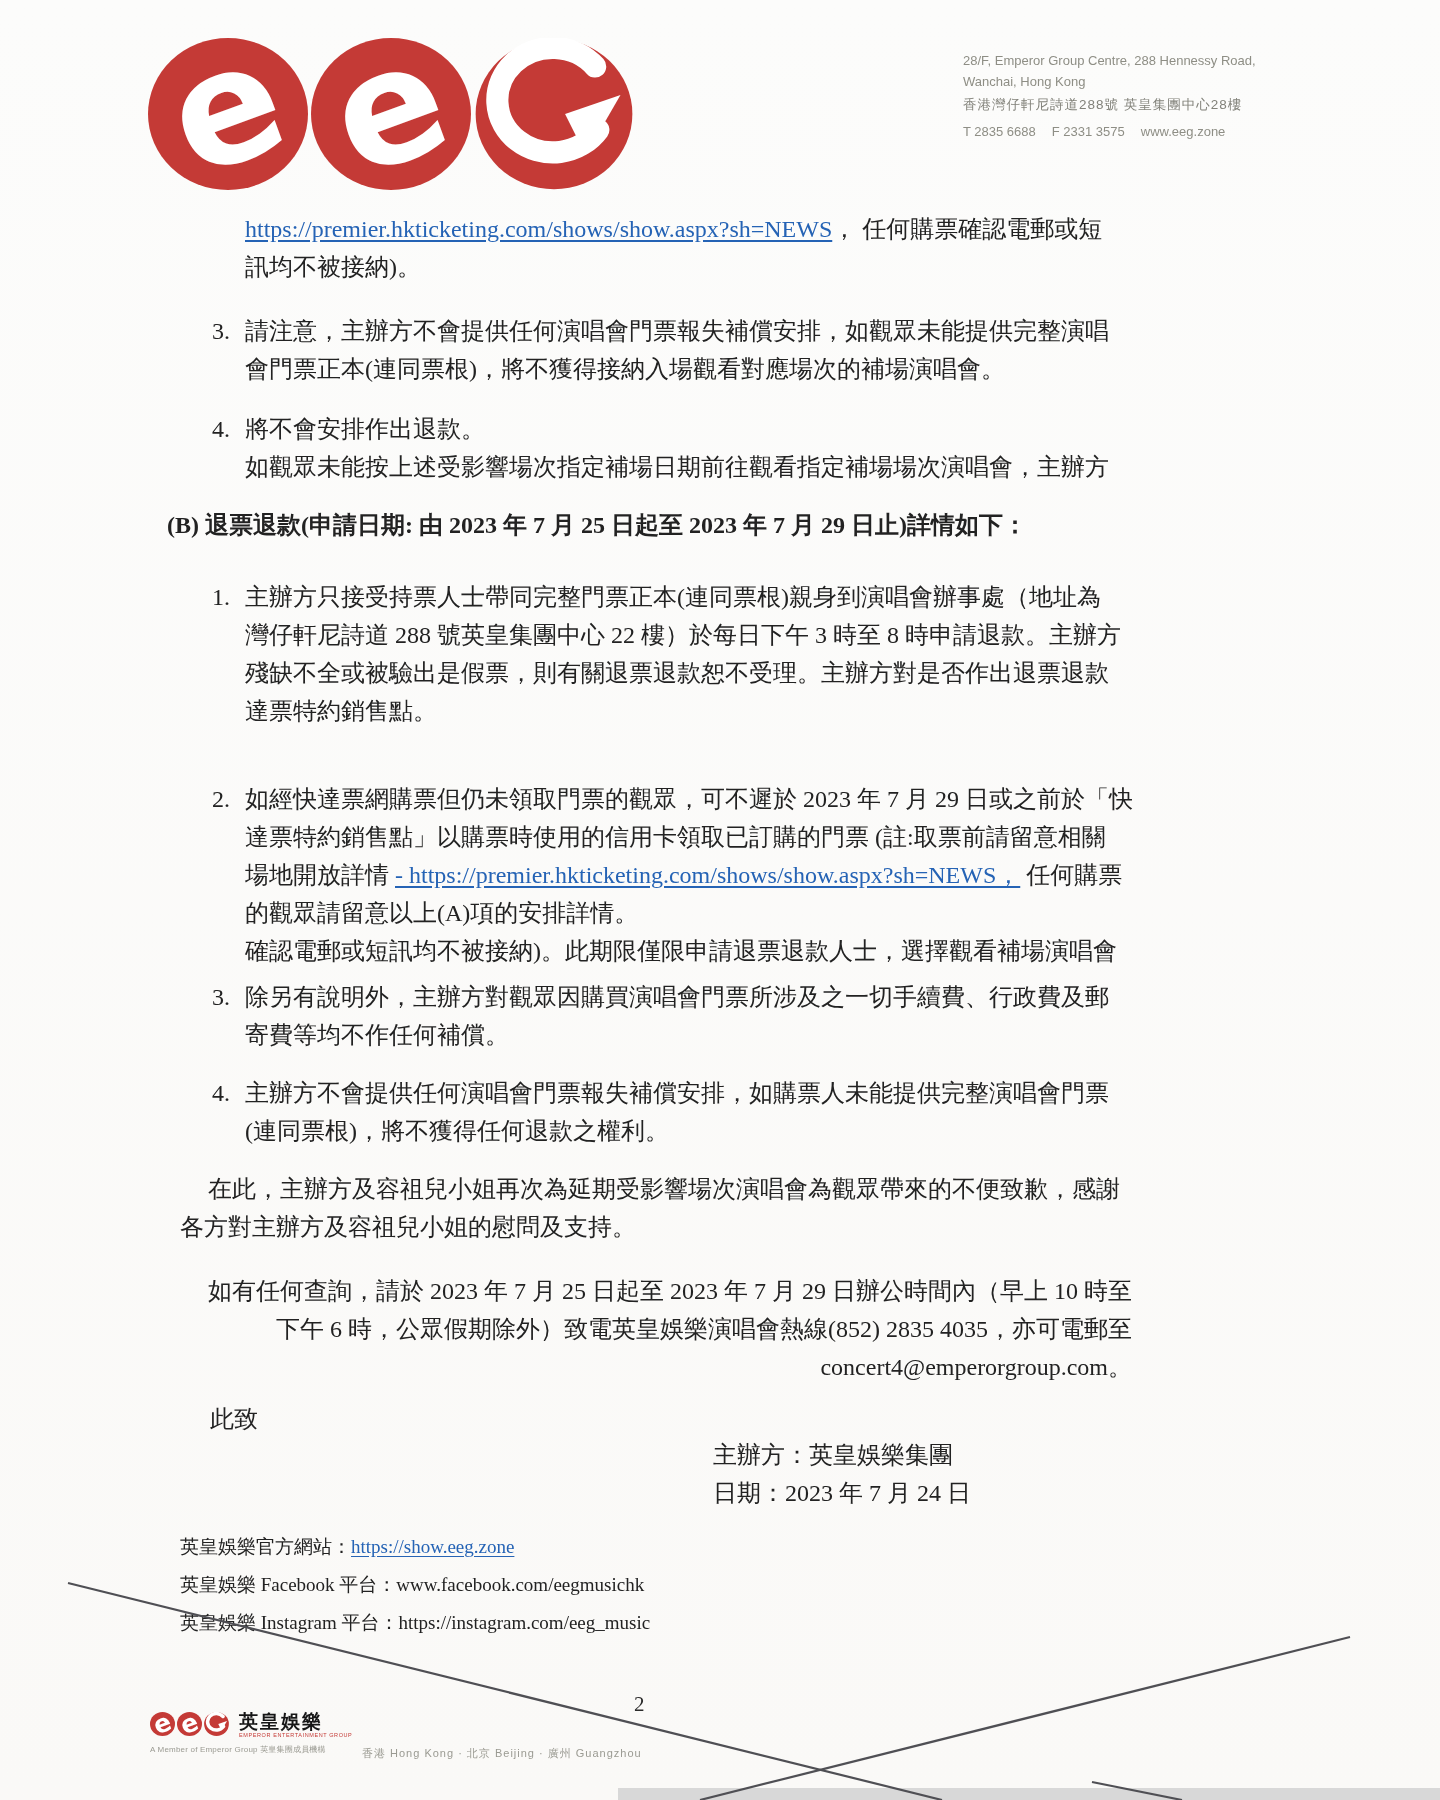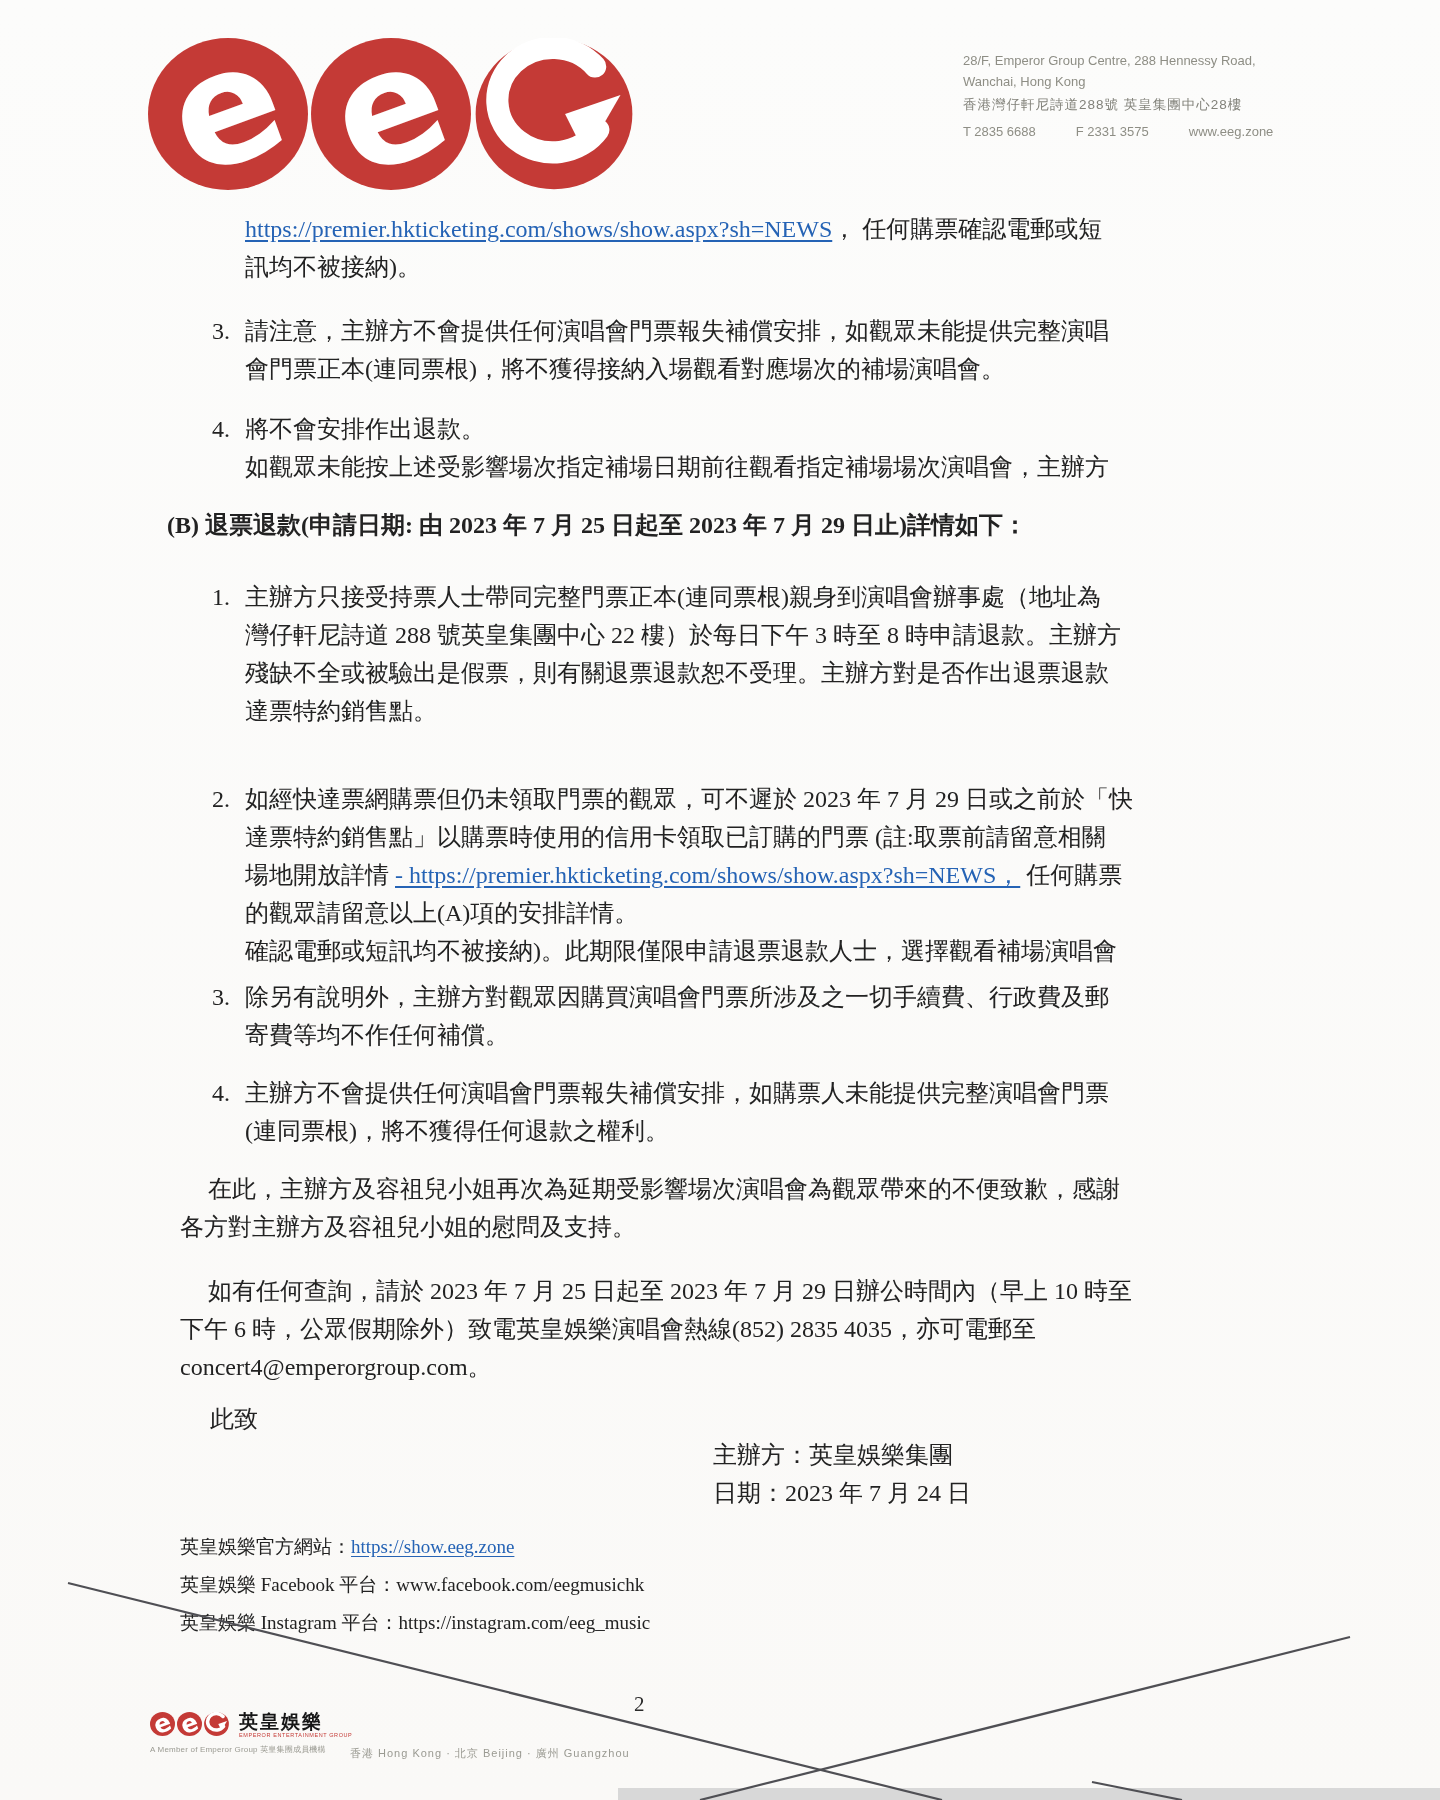--- a/index.html
+++ b/index.html
@@ -21,21 +21,21 @@
     padding-bottom:14px;
   }
 
   
   .addr {
     position:absolute; left:963px; top:50px;
     font-family:"Liberation Sans","DejaVu Sans",sans-serif;
     font-size:13px; line-height:21px; color:#8e8e85;
   }
   .addr .cn { font-size:13.5px; letter-spacing:1px; color:#82827a; margin-top:2px; }
-  .addr .contact { margin-top:6px; display:flex; gap:40px; }
+  .addr .contact { margin-top:6px; display:flex; gap:16px; }
 
   
   .doc { position:absolute; inset:0; font-size:24px; line-height:38px; }
   .abs { position:absolute; }
   .list-item { left:245px; width:900px; }
   .num { position:absolute; left:-33px; top:0; }
   .line { white-space:nowrap; }
   .indent { text-indent:28px; }
   a.doclink { color:#2563b5; text-decoration:underline; text-underline-offset:3px; cursor:pointer; }
 
@@ -53,21 +53,21 @@
   .mini-cell { width:25px; height:24px; position:relative; }
   .mini-e {
     position:absolute; inset:0; display:flex; align-items:center; justify-content:center;
     font-family:"DejaVu Sans",sans-serif; font-weight:bold; font-size:25px; line-height:1;
     color:#fff; transform:rotate(-20deg); padding-bottom:2px;
   }
   .brand-txt { margin-left:4px; }
   .brand-cn { font-weight:bold; font-size:19px; letter-spacing:2px; color:#161616; line-height:20px; }
   .brand-sub { font-size:5.5px; color:#c43a36; letter-spacing:0.6px; line-height:6px; }
   .member { margin-top:6px; font-size:8px; color:#9a9a92; letter-spacing:0.2px; }
-  .cities { position:absolute; left:350px; top:1746px; font-family:"Liberation Sans","DejaVu Sans",sans-serif; font-size:11px; letter-spacing:1px; color:#9a9a92; }
+  .cities { position:absolute; left:362px; top:1746px; font-family:"Liberation Sans","DejaVu Sans",sans-serif; font-size:11px; letter-spacing:1px; color:#9a9a92; }
 
   .marks { position:absolute; inset:0; pointer-events:none; }
   .scan-strip { position:absolute; left:618px; top:1788px; width:822px; height:12px; background:#d8d8d8; }
 </style>
 </head>
 <body>
 
 <div class="page">
 
   <div class="logo-row">
@@ -151,21 +151,21 @@
       <span class="num">4.</span>
       <div class="line">主辦方不會提供任何演唱會門票報失補償安排，如購票人未能提供完整演唱會門票</div>
       <div class="line">(連同票根)，將不獲得任何退款之權利。</div>
     </div>
 
     <div class="abs para" style="top:1170px;">
       <div class="line indent">在此，主辦方及容祖兒小姐再次為延期受影響場次演唱會為觀眾帶來的不便致歉，感謝</div>
       <div class="line">各方對主辦方及容祖兒小姐的慰問及支持。</div>
     </div>
 
-    <div class="abs para" style="top:1272px;">
+    <div class="abs para" style="top:1272px;text-align:right;">
       <div class="line indent">如有任何查詢，請於 2023 年 7 月 25 日起至 2023 年 7 月 29 日辦公時間內（早上 10 時至</div>
       <div class="line">下午 6 時，公眾假期除外）致電英皇娛樂演唱會熱線(852) 2835 4035，亦可電郵至</div>
       <div class="line">concert4@emperorgroup.com。</div>
     </div>
 
     <div class="abs closing" style="top:1400px;">此致</div>
 
     <div class="abs sign" style="top:1436px;">
       <div class="line">主辦方：英皇娛樂集團</div>
       <div class="line">日期：2023 年 7 月 24 日</div>

